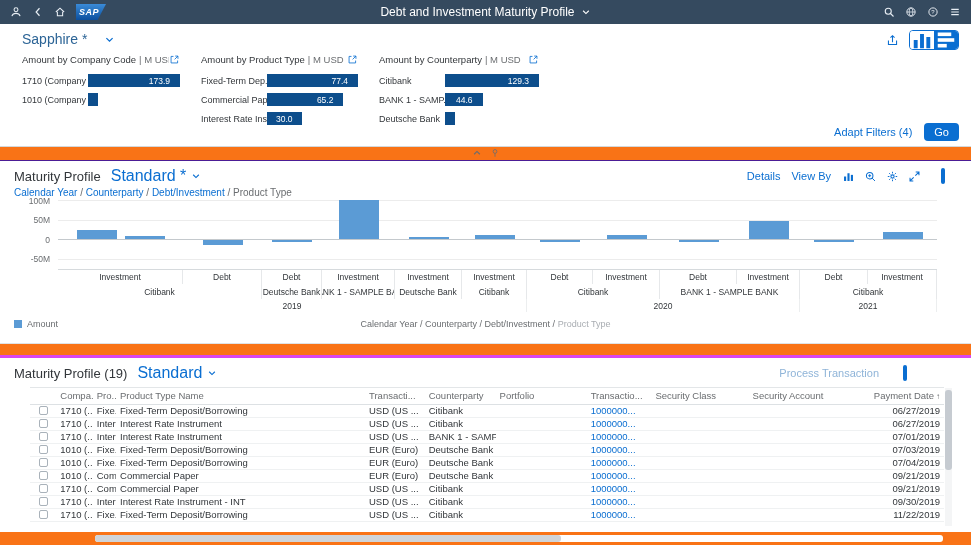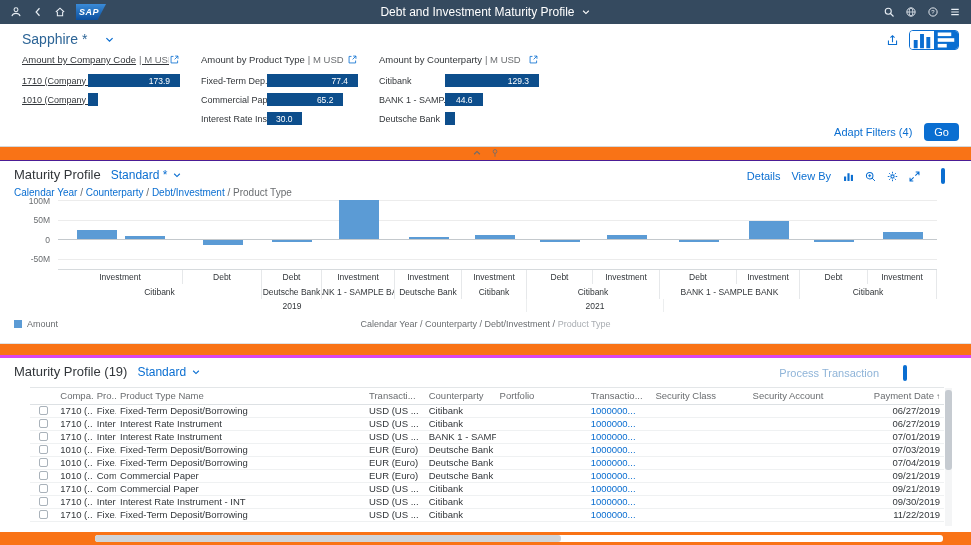--- a/index.html
+++ b/index.html
@@ -52,21 +52,21 @@
 
   .collapse-ctrl { position:absolute; top:148px; left:50%; transform:translateX(-50%); display:flex;
                    gap:8px; align-items:center; color:#6a6d70; z-index:11; }
   .collapse-ctrl .icn svg { width:10px; height:10px; }
 
   
   .chart-card { position:absolute; top:160px; left:0; right:0; height:184px; background:#fff;
                 border-top:1px solid #4c1d95; border-bottom:1px solid #e0e3e5; }
   .sec-header { position:absolute; top:6px; left:14px; display:flex; align-items:baseline; gap:10px; }
   .sec-title { font-size:13px; color:#32363a; }
-  .variant-sm { display:flex; align-items:center; gap:5px; color:#0a6ed1; font-size:12px; cursor:pointer; }
+  .variant-sm { display:flex; align-items:center; gap:5px; color:#0a6ed1; font-size:16px; cursor:pointer; }
   .variant-sm .icn svg { width:10px; height:10px; }
   .sec-toolbar { position:absolute; top:7px; right:12px; display:flex; align-items:center; gap:11px;
                  color:#0a6ed1; font-size:11px; }
   .tb-link { cursor:pointer; }
   .tools { display:flex; align-items:center; gap:9px; }
   .tools .icn { cursor:pointer; }
   .view-switch { display:flex; align-items:center; gap:3px; margin-left:2px; }
   .vs-item { padding:2px; border-radius:3px; color:#0a6ed1; cursor:pointer; }
   .vs-item.sel { background:#0a6ed1; color:#fff; }
   .breadcrumb { position:absolute; top:26px; left:14px; font-size:10px; color:#6a6d70; }
@@ -203,21 +203,21 @@
           <span class="segbtn sel">
             <svg viewBox="0 0 16 16">
               <rect x="2.5" y="3" width="9" height="2.4" fill="currentColor"></rect>
               <rect x="2.5" y="6.8" width="11" height="2.4" fill="currentColor"></rect>
               <rect x="2.5" y="10.6" width="6" height="2.4" fill="currentColor"></rect>
             </svg>
           </span>
         </span>
       </div>
     <div class="vf-row" id="vf-row">
-        <div class="vf-card" style="width: 158px; text-decoration: underline;">
+        <div class="vf-card" style="width: 158px;">
           <div class="vf-title">
             <span>Amount by Company Code</span>
             <span class="unit">| M USD</span>
             <span class="icn">
               <svg viewBox="0 0 16 16">
                 <path d="M6.5 3.5H3V13h9.5V9.5" fill="none" stroke="currentColor" stroke-width="1.2"></path>
                 <path d="M9 3h4v4M13 3L8.2 7.8" fill="none" stroke="currentColor" stroke-width="1.2"></path>
               </svg>
             </span>
           </div>
@@ -450,20 +450,21 @@
           <div class="axis-cell" style="width: 60px;">Deutsche Bank</div>
           <div class="axis-cell" style="width: 73px;">BANK 1 - SAMPLE BA...</div>
           <div class="axis-cell" style="width: 67px;">Deutsche Bank</div>
           <div class="axis-cell" style="width: 65px;">Citibank</div>
           <div class="axis-cell" style="width: 133px;">Citibank</div>
           <div class="axis-cell" style="width: 140px;">BANK 1 - SAMPLE BANK</div>
           <div class="axis-cell" style="width: 137px;">Citibank</div>
         </div>
         <div class="axis-row r3">
           <div class="axis-cell" style="width: 469px;">2019</div>
+          <div class="axis-cell" style="width: 273px;">2020</div>
           <div class="axis-cell" style="width: 137px;">2021</div>
         </div>
       </div>
     <div class="legend-row">
       <span class="legend-swatch" id="legend-swatch" style="background: rgb(91, 155, 213);"></span>
       <span>Amount</span>
     </div>
     <div class="chart-footer-path">
       <span>Calendar Year / Counterparty / Debt/Investment /</span>
       <span class="lighter">Product Type</span>

